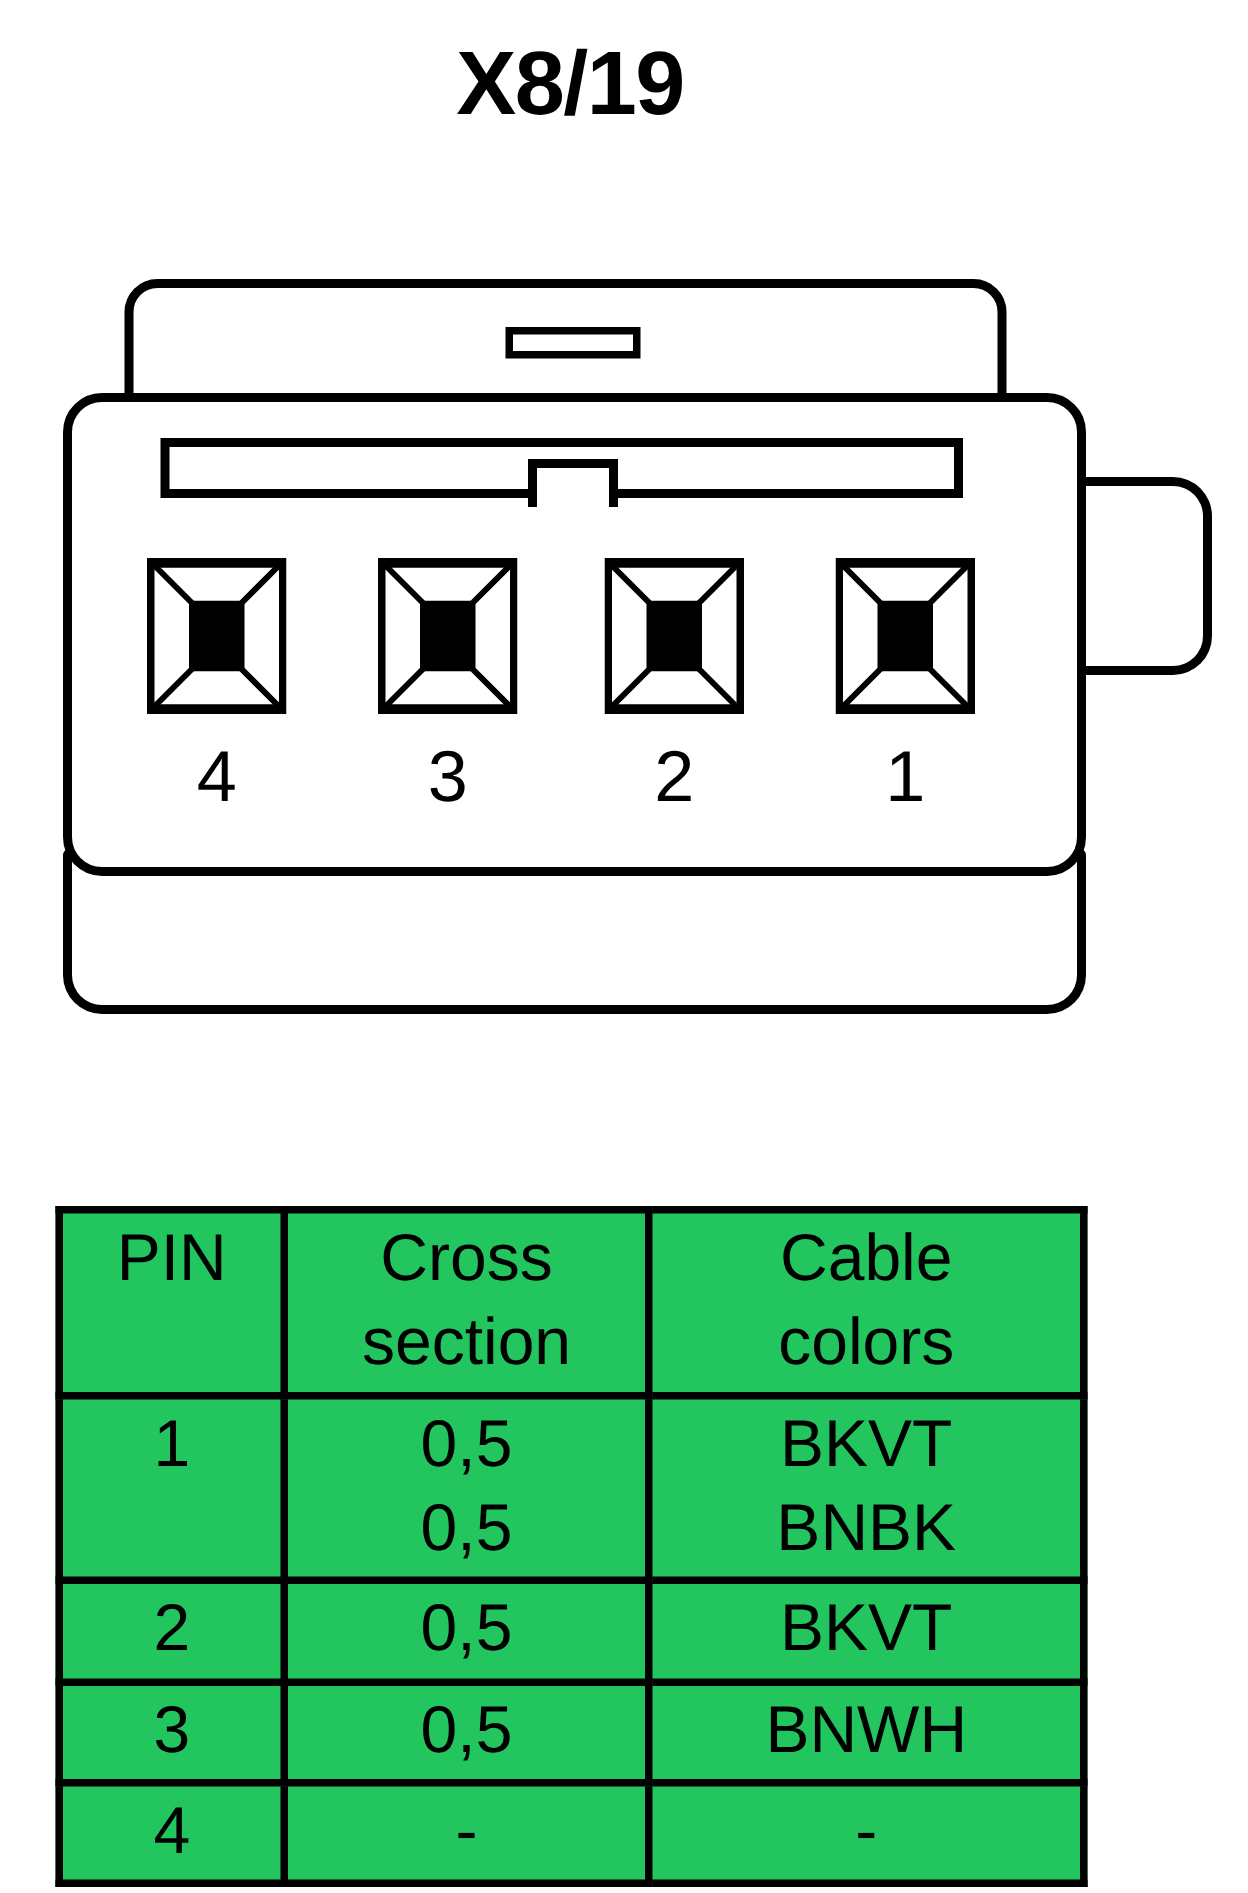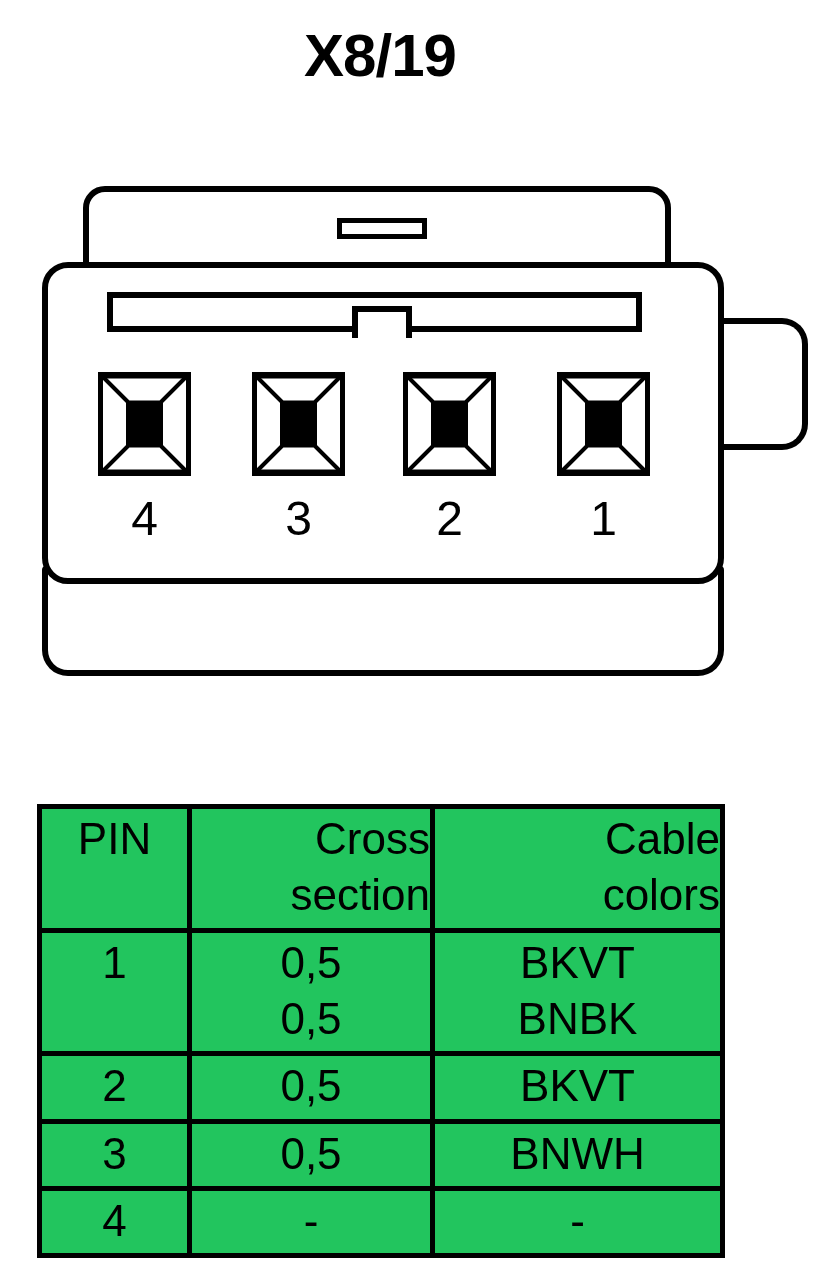--- a/index.html
+++ b/index.html
@@ -174,21 +174,21 @@
     line-height: 1.28;
     padding: 2px 0 4px 0;
     vertical-align: top;
     font-family: "Liberation Sans", sans-serif;
   }
   .col-pin   { width: 145px; }
   .col-cross { width: 238px; }
   .col-color { width: 285px; }
 
   th.col-pin, td.cell-pin     { text-align: center; }
-  th.col-cross, th.col-color  { text-align: right; }
+  th.col-cross, th.col-color  { text-align: center; }
   td.cell-cross, td.cell-color{ text-align: center; padding-left: 15px; }
 
   .stack-line { display: block; }
 </style>
 </head>
 <body>
 
 <div id="connector-title">X8/19</div>
 
 <div id="connector-drawing">

